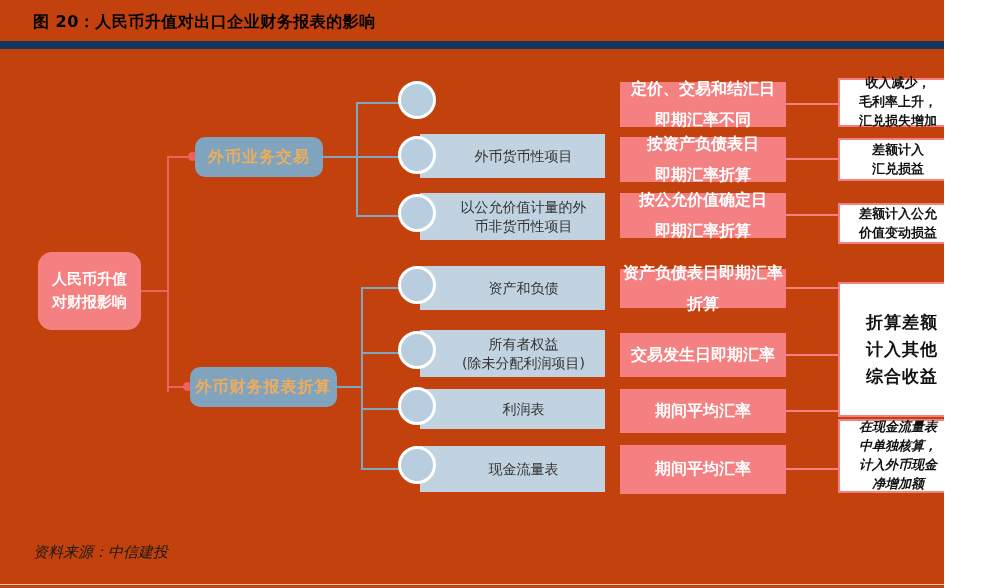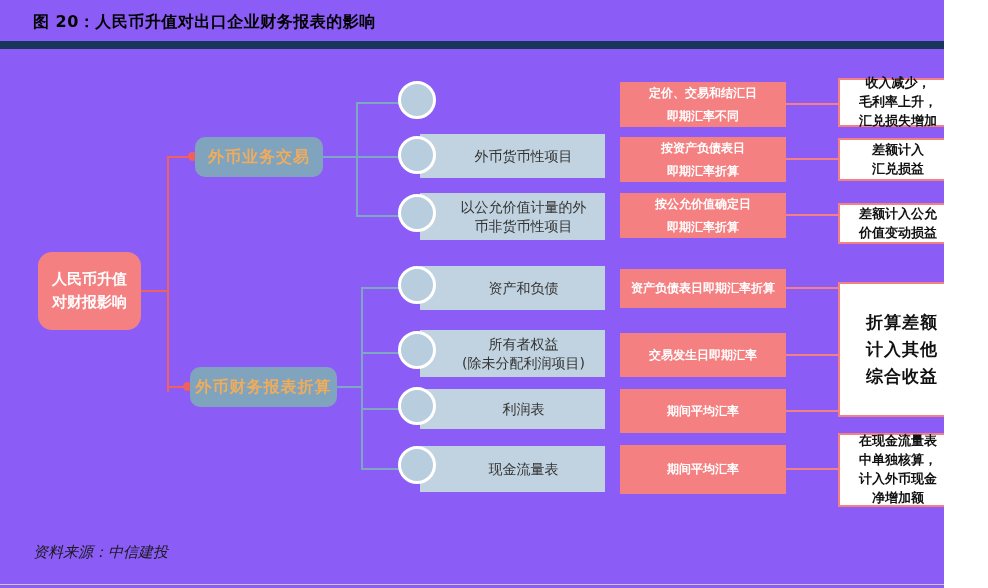--- a/index.html
+++ b/index.html
@@ -2,21 +2,21 @@
 <html><head>
 <meta charset="utf-8">
 <style>
   * { margin: 0; padding: 0; box-sizing: border-box; }
   html, body { background: #ffffff; }
   body { font-family: "DejaVu Sans", "Liberation Sans", sans-serif; }
   .page {
     position: relative;
     width: 944px;
     height: 588px;
-    background: #8b5cf6;
+    background: #c2410c;
     overflow: hidden;
   }
   .title-row {
     position: absolute;
     left: 33px; top: 12px;
     font-size: 16px;
     font-weight: bold;
     color: #000000;
     letter-spacing: 0.5px;
     white-space: nowrap;
@@ -98,21 +98,21 @@
   }
 
   
   .rate-box {
     position: absolute;
     left: 620px;
     width: 166px;
     background: #F58081;
     color: #ffffff;
     font-weight: bold;
-    font-size: 12px;
+    font-size: 16px;
     line-height: 1.9;
     display: flex; align-items: center; justify-content: center;
     text-align: center;
     white-space: pre-line;
   }
 
   
   .result-box {
     position: absolute;
     left: 838px;
@@ -224,21 +224,21 @@
     <div class="result-box" style="top:83px;height:43px;">差额计入
 汇兑损益</div>
     <div class="result-box" style="top:23px;height:49px;">收入减少，
 毛利率上升，
 汇兑损失增加</div>
     <div class="result-box" style="top:138px;height:41px;margin-top:10px;">差额计入公允
 价值变动损益</div>
     <div class="result-box result-big" style="top:227px;height:135px;padding-left:8px;">折算差额
 计入其他
 综合收益</div>
-    <div class="result-box" style="top:378px;height:74px;">在现金流量表
+    <div class="result-box" style="top:364px;height:74px;font-style:italic;">在现金流量表
 中单独核算，
 计入外币现金
 净增加额</div>
 
   </div>
 
   <div class="source-note">资料来源：中信建投</div>
   <div class="bottom-line"></div>
 
 </div>

